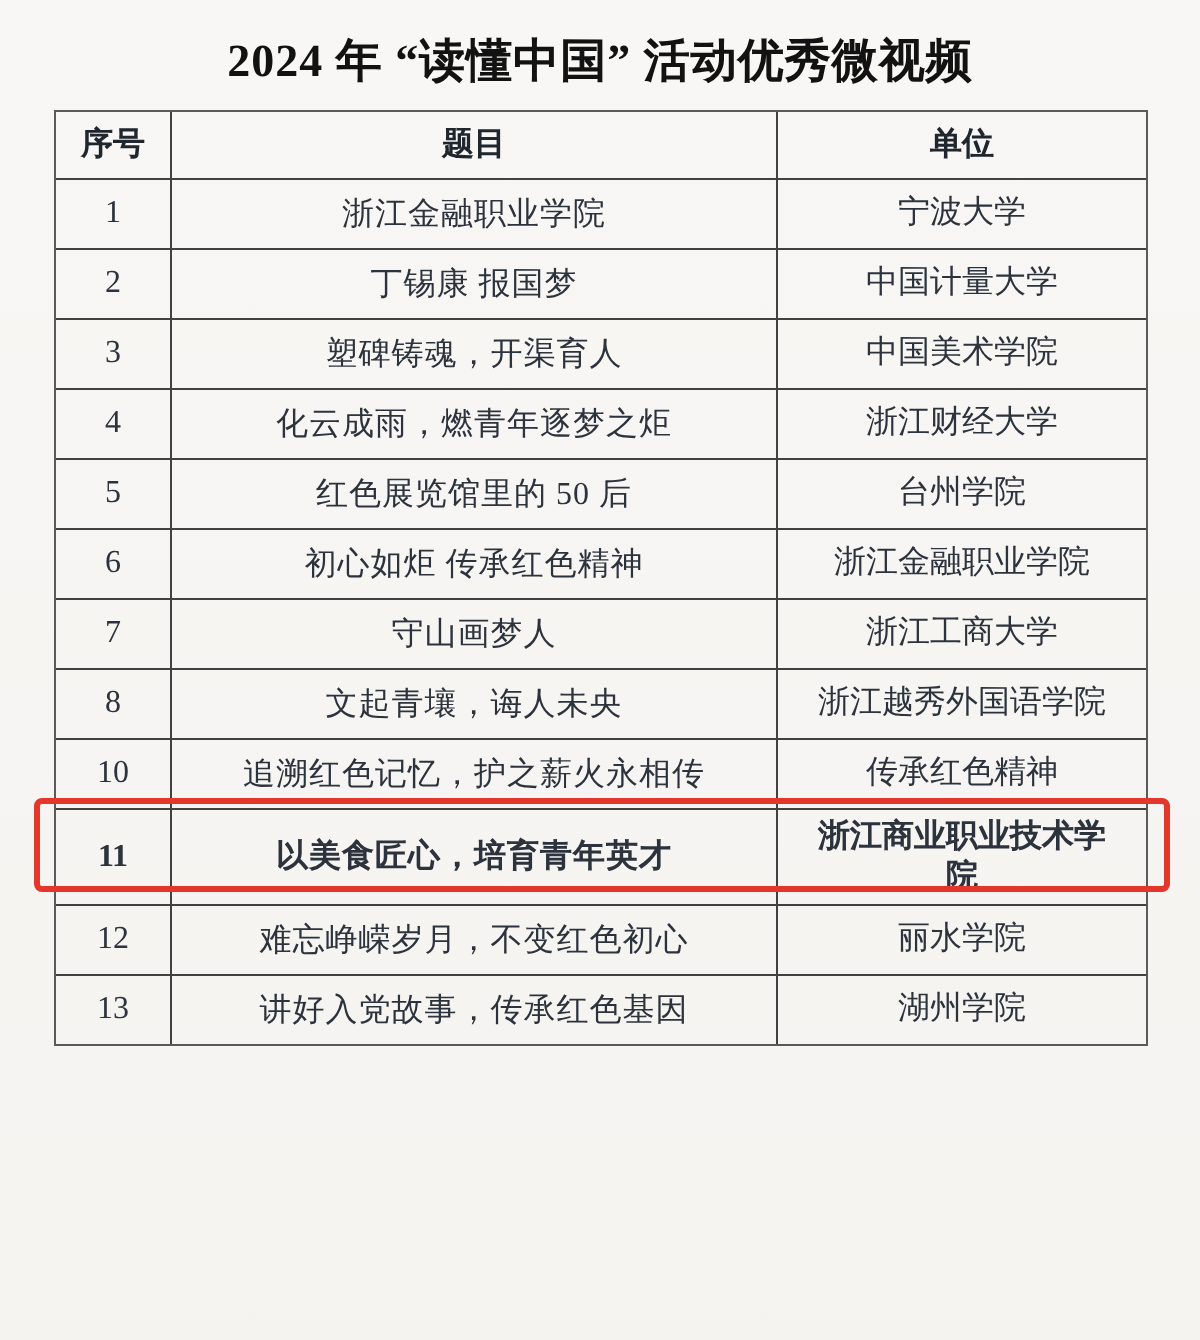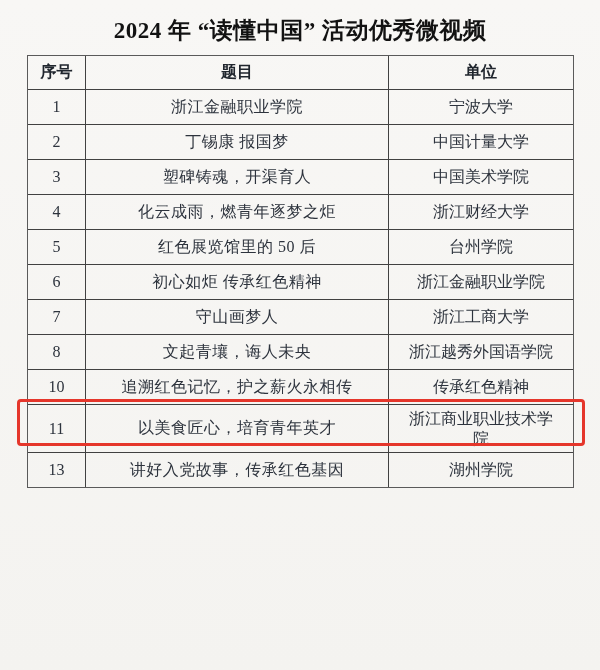--- a/index.html
+++ b/index.html
@@ -46,21 +46,21 @@
     padding: 1px 4px;
     overflow: hidden;
   }
   table.awards { border: 1px solid #414141; outline: 1px solid #5a5a5a; outline-offset: -1px; }
   table.awards th {
     font-weight: bold;
     color: #20262e;
   }
   tr.hdr   { height: 34px; }
   tr.row   { height: 35px; }
-  tr.tall  { height: 48px; }
+  tr.tall  { height: 48px; font-weight: bold; }
   td.cell-unit { white-space: pre-line; line-height: 1.25; }
   td.cell-title { letter-spacing: 0.5px; }
   .highlight-box {
     position: absolute;
     box-sizing: border-box;
     border: 3px solid #e5362b;
     border-radius: 4px;
     pointer-events: none;
     z-index: 5;
   }
@@ -131,20 +131,25 @@
     <td class="cell-title">追溯红色记忆，护之薪火永相传</td>
     <td class="cell-unit">传承红色精神</td>
   </tr>
         <tr class="row tall">
     <td class="cell-no">11</td>
     <td class="cell-title">以美食匠心，培育青年英才</td>
     <td class="cell-unit">浙江商业职业技术学
 院</td>
   </tr>
         <tr class="row">
+    <td class="cell-no">12</td>
+    <td class="cell-title">难忘峥嵘岁月，不变红色初心</td>
+    <td class="cell-unit">丽水学院</td>
+  </tr>
+        <tr class="row">
     <td class="cell-no">13</td>
     <td class="cell-title">讲好入党故事，传承红色基因</td>
     <td class="cell-unit">湖州学院</td>
   </tr>
       </tbody>
   </table>
 
   <div class="highlight-box" style="border-color: rgb(229, 54, 43); left: 16.5px; top: 398.5px; width: 568px; height: 47px;"></div>
 
 </div>

